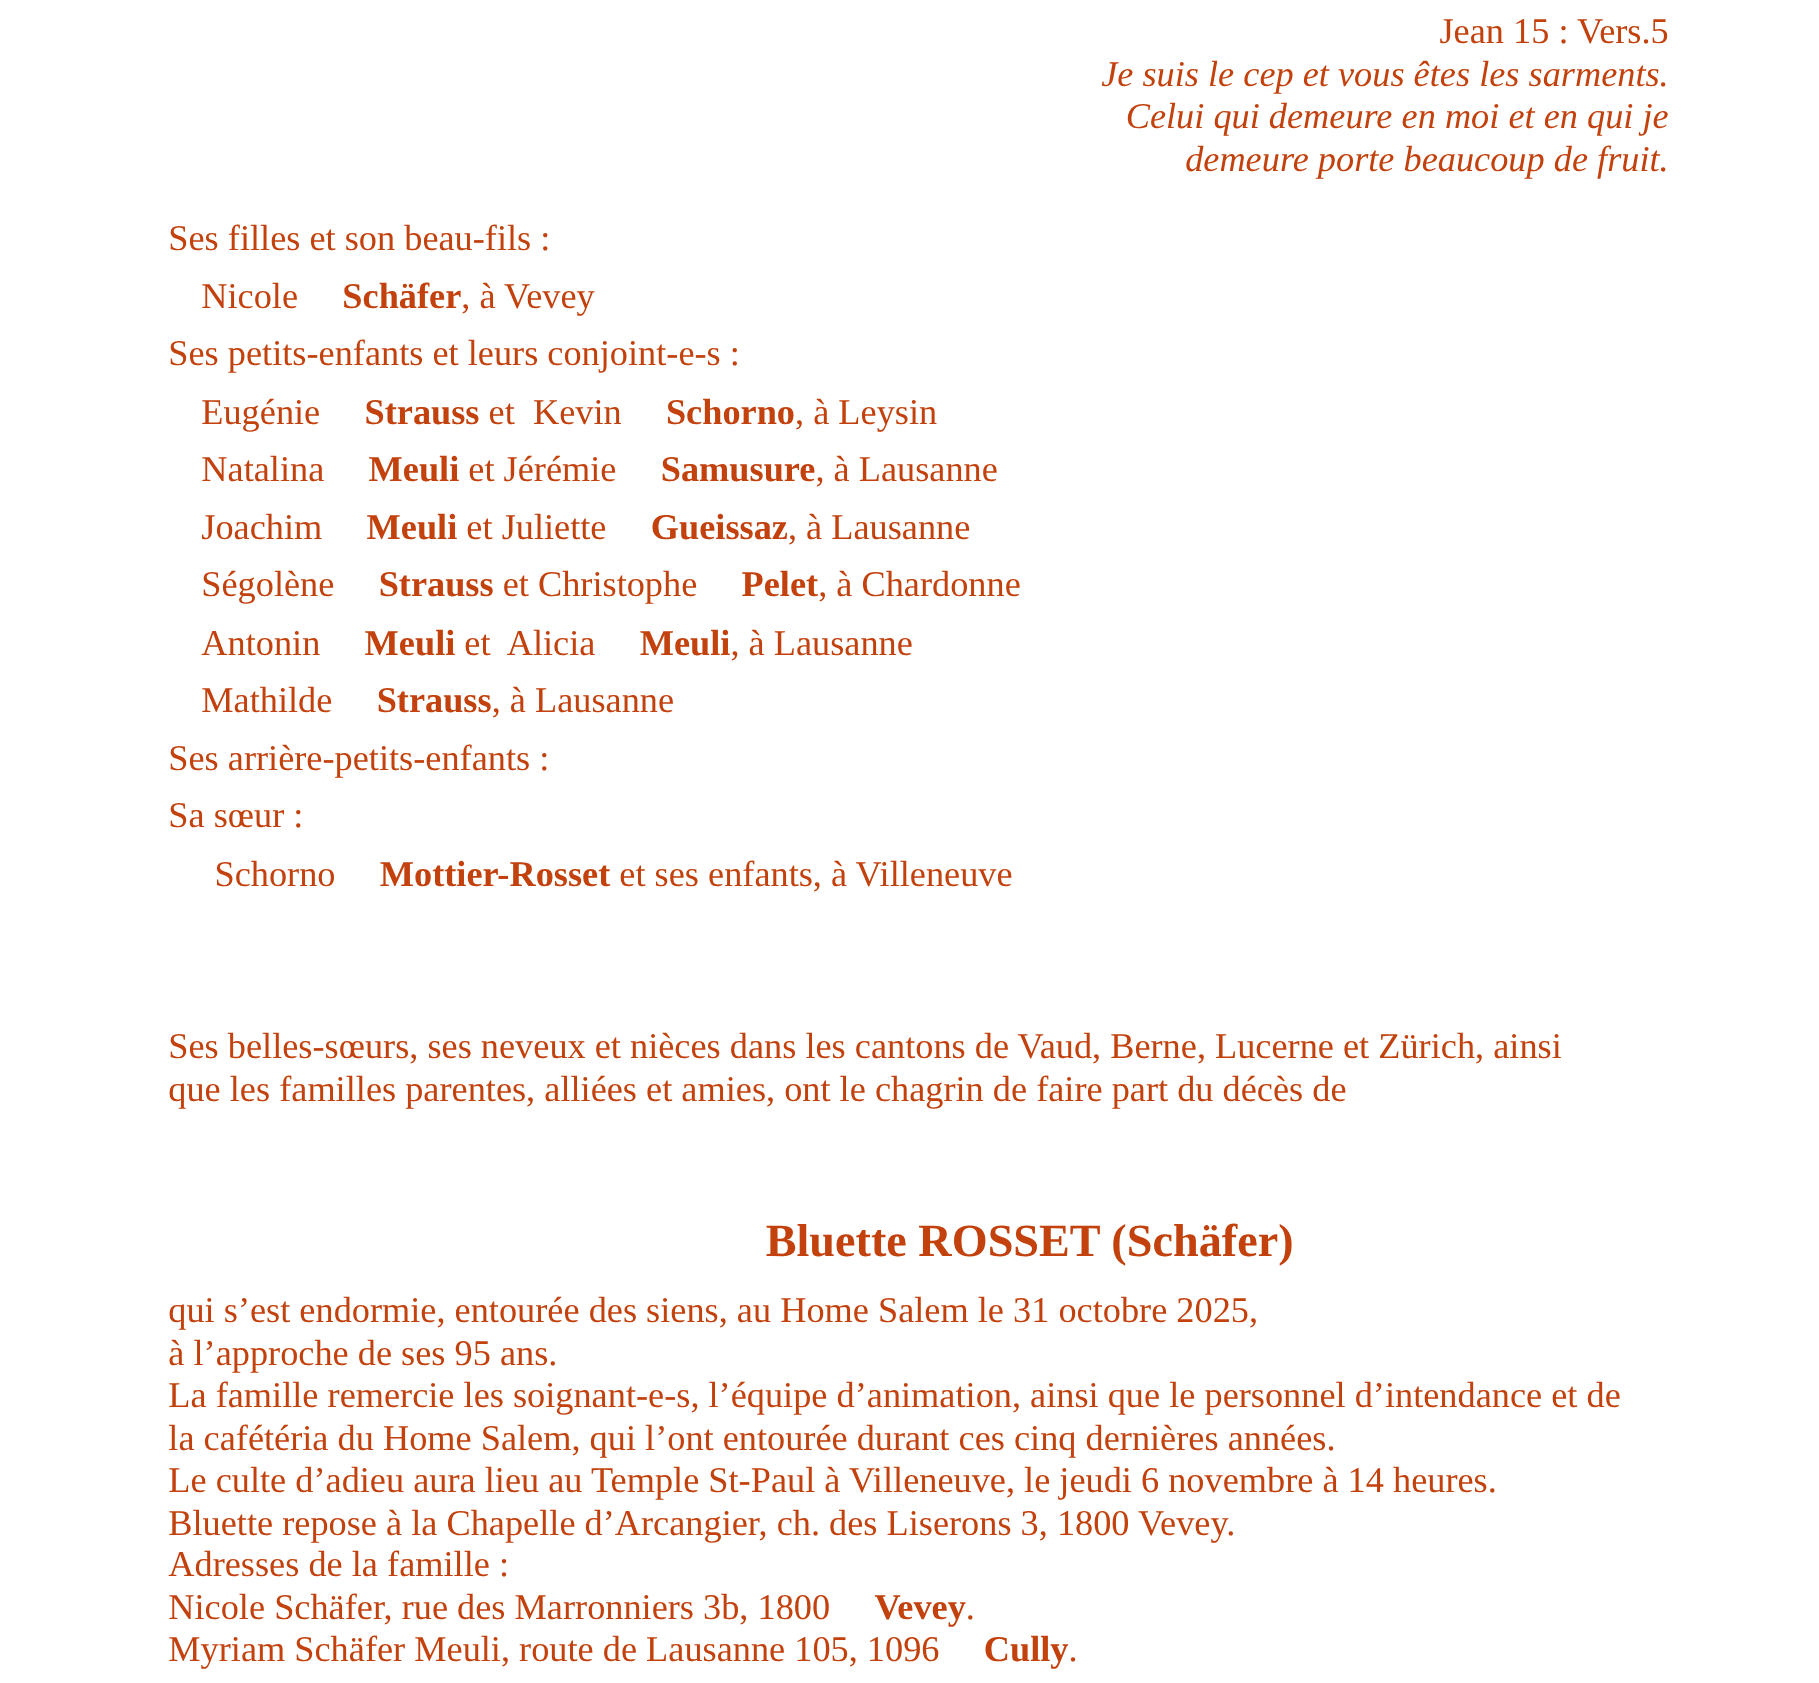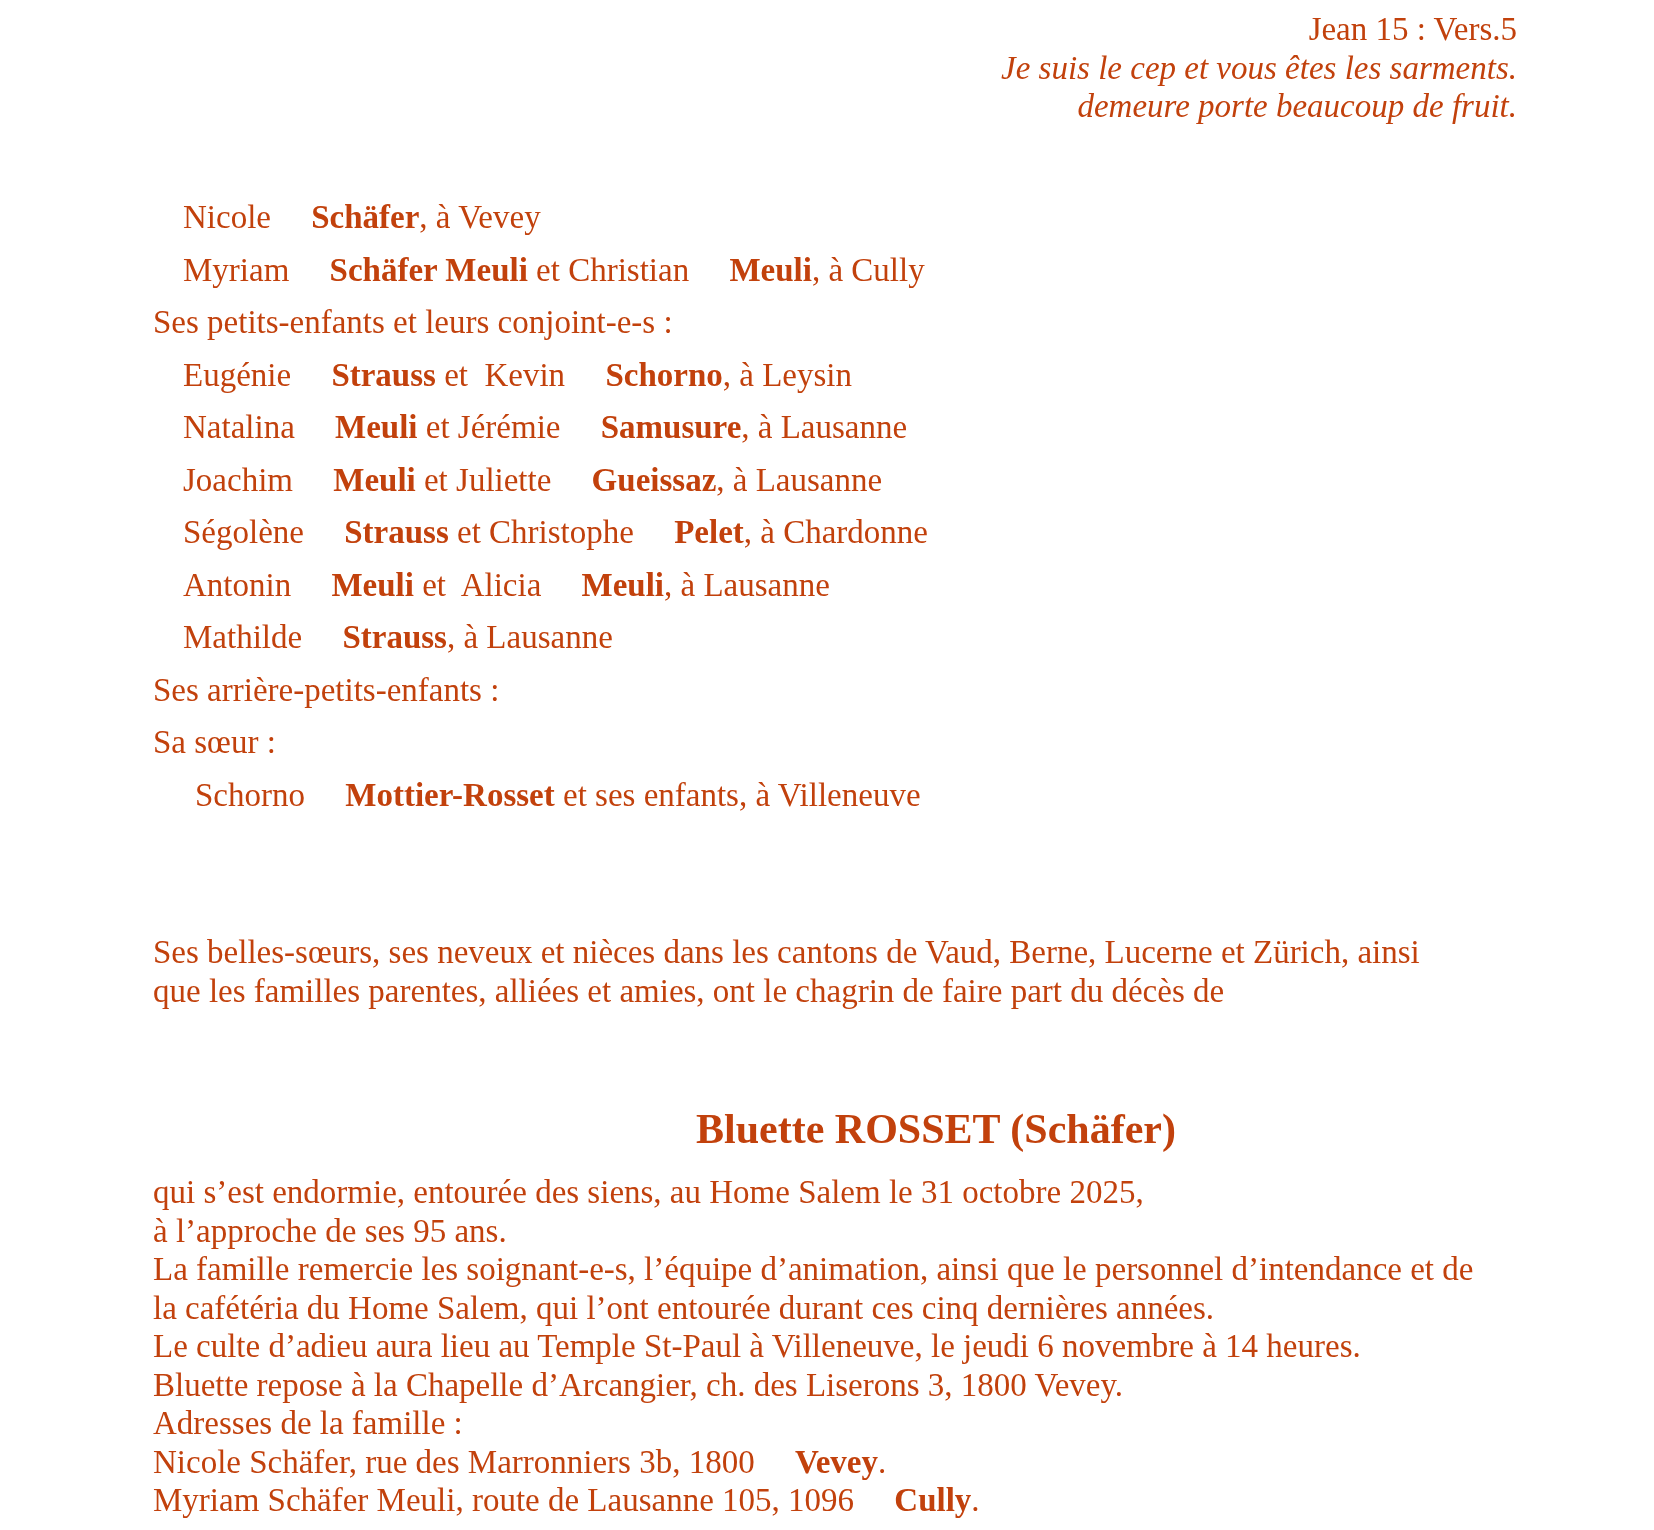--- a/index.html
+++ b/index.html
@@ -61,26 +61,27 @@
   }
 </style>
 </head>
 <body>
 
 <div class="page">
 
   <div class="quote-block">
     <div class="line">Jean 15 : Vers.5</div>
     <div class="line scripture">Je suis le cep et vous êtes les sarments.</div>
+    <div class="line scripture">Celui qui demeure en moi et en qui je</div>
     <div class="line scripture">demeure porte beaucoup de fruit.</div>
   </div>
 
   <div class="family-list">
+    <div class="line header"><span>Ses filles et son beau-fils :</span></div>
     <div class="line entry"><span>Nicole </span><span class="b">Schäfer</span><span>, à Vevey</span></div>
-    <div class="line entry"><span>Myriam </span><span class="b">Schäfer Meuli</span><span> et Christian </span><span class="b">Meuli</span><span>, à Cully</span></div>
     <div class="line header"><span>Ses petits-enfants et leurs conjoint-e-s :</span></div>
     <div class="line entry"><span>Eugénie </span><span class="b">Strauss</span><span> et  Kevin </span><span class="b">Schorno</span><span>, à Leysin</span></div>
     <div class="line entry"><span>Natalina </span><span class="b">Meuli</span><span> et Jérémie </span><span class="b">Samusure</span><span>, à Lausanne</span></div>
     <div class="line entry"><span>Joachim </span><span class="b">Meuli</span><span> et Juliette </span><span class="b">Gueissaz</span><span>, à Lausanne</span></div>
     <div class="line entry"><span>Ségolène </span><span class="b">Strauss</span><span> et Christophe </span><span class="b">Pelet</span><span>, à Chardonne</span></div>
     <div class="line entry"><span>Antonin </span><span class="b">Meuli</span><span> et  Alicia </span><span class="b">Meuli</span><span>, à Lausanne</span></div>
     <div class="line entry"><span>Mathilde </span><span class="b">Strauss</span><span>, à Lausanne</span></div>
     <div class="line header"><span>Ses arrière-petits-enfants :</span></div>
     <div class="line header"><span>Sa sœur :</span></div>
     <div class="line entry-deep"><span>Schorno </span><span class="b">Mottier-Rosset</span><span> et ses enfants, à Villeneuve</span></div>

